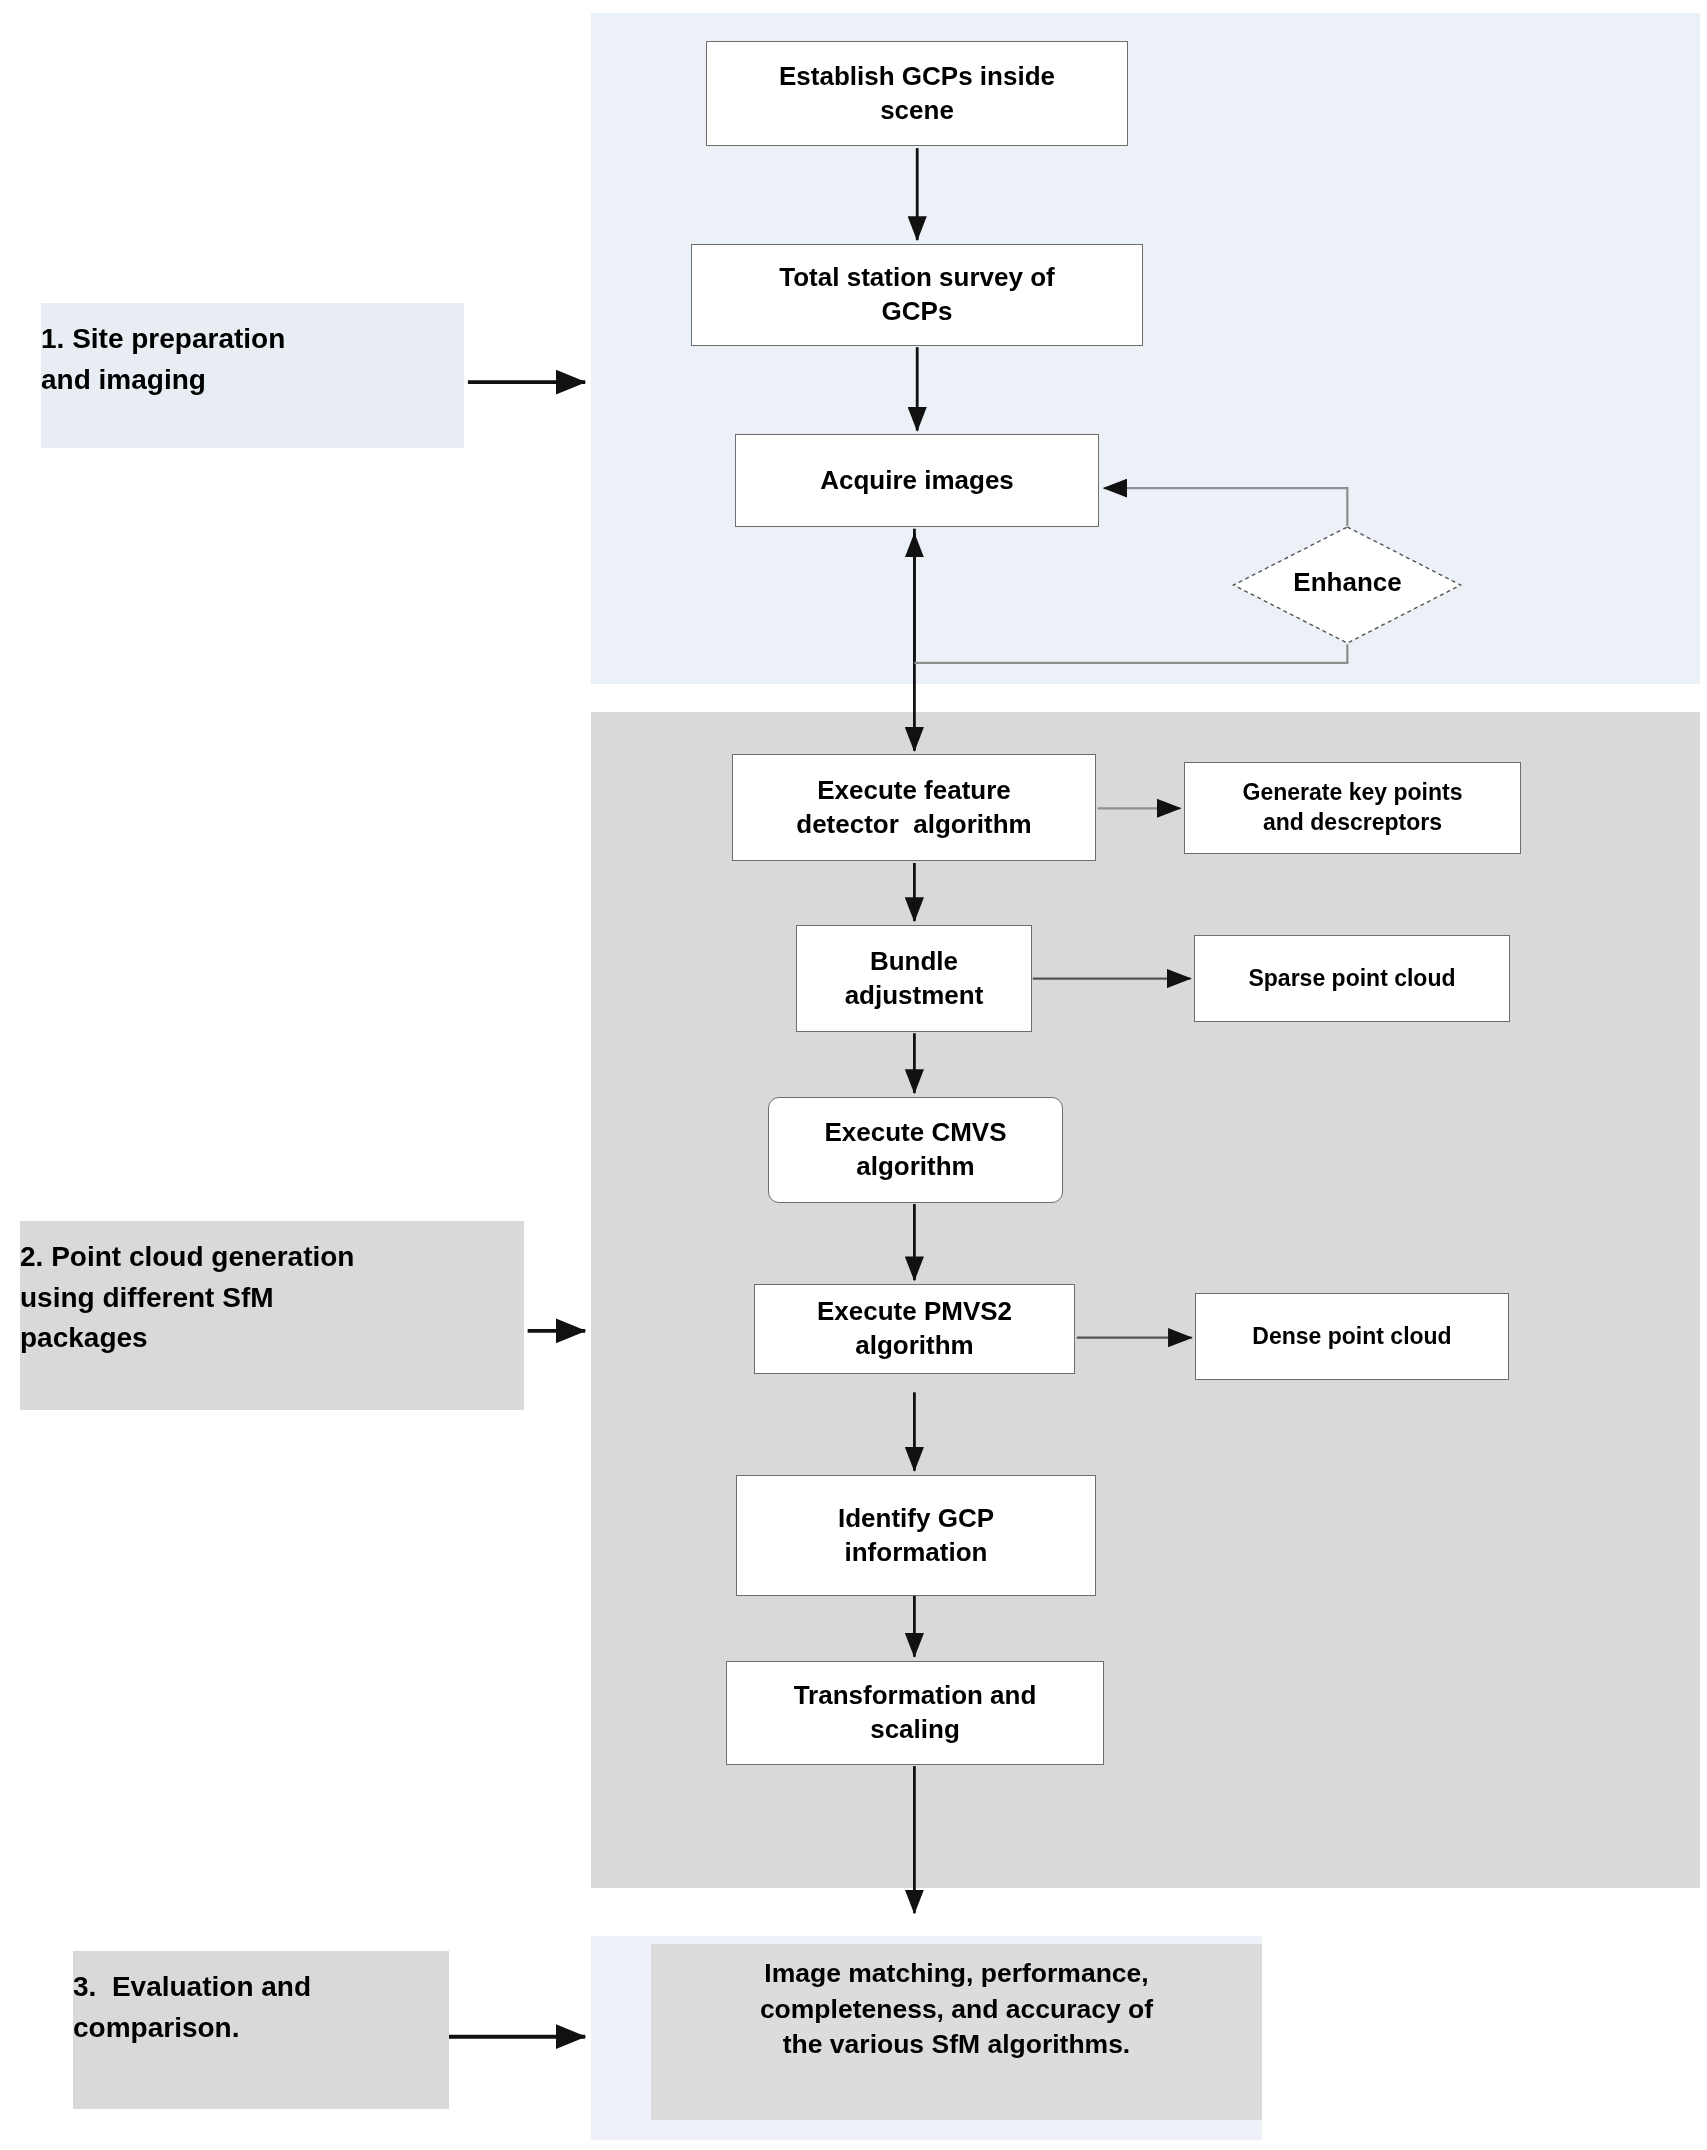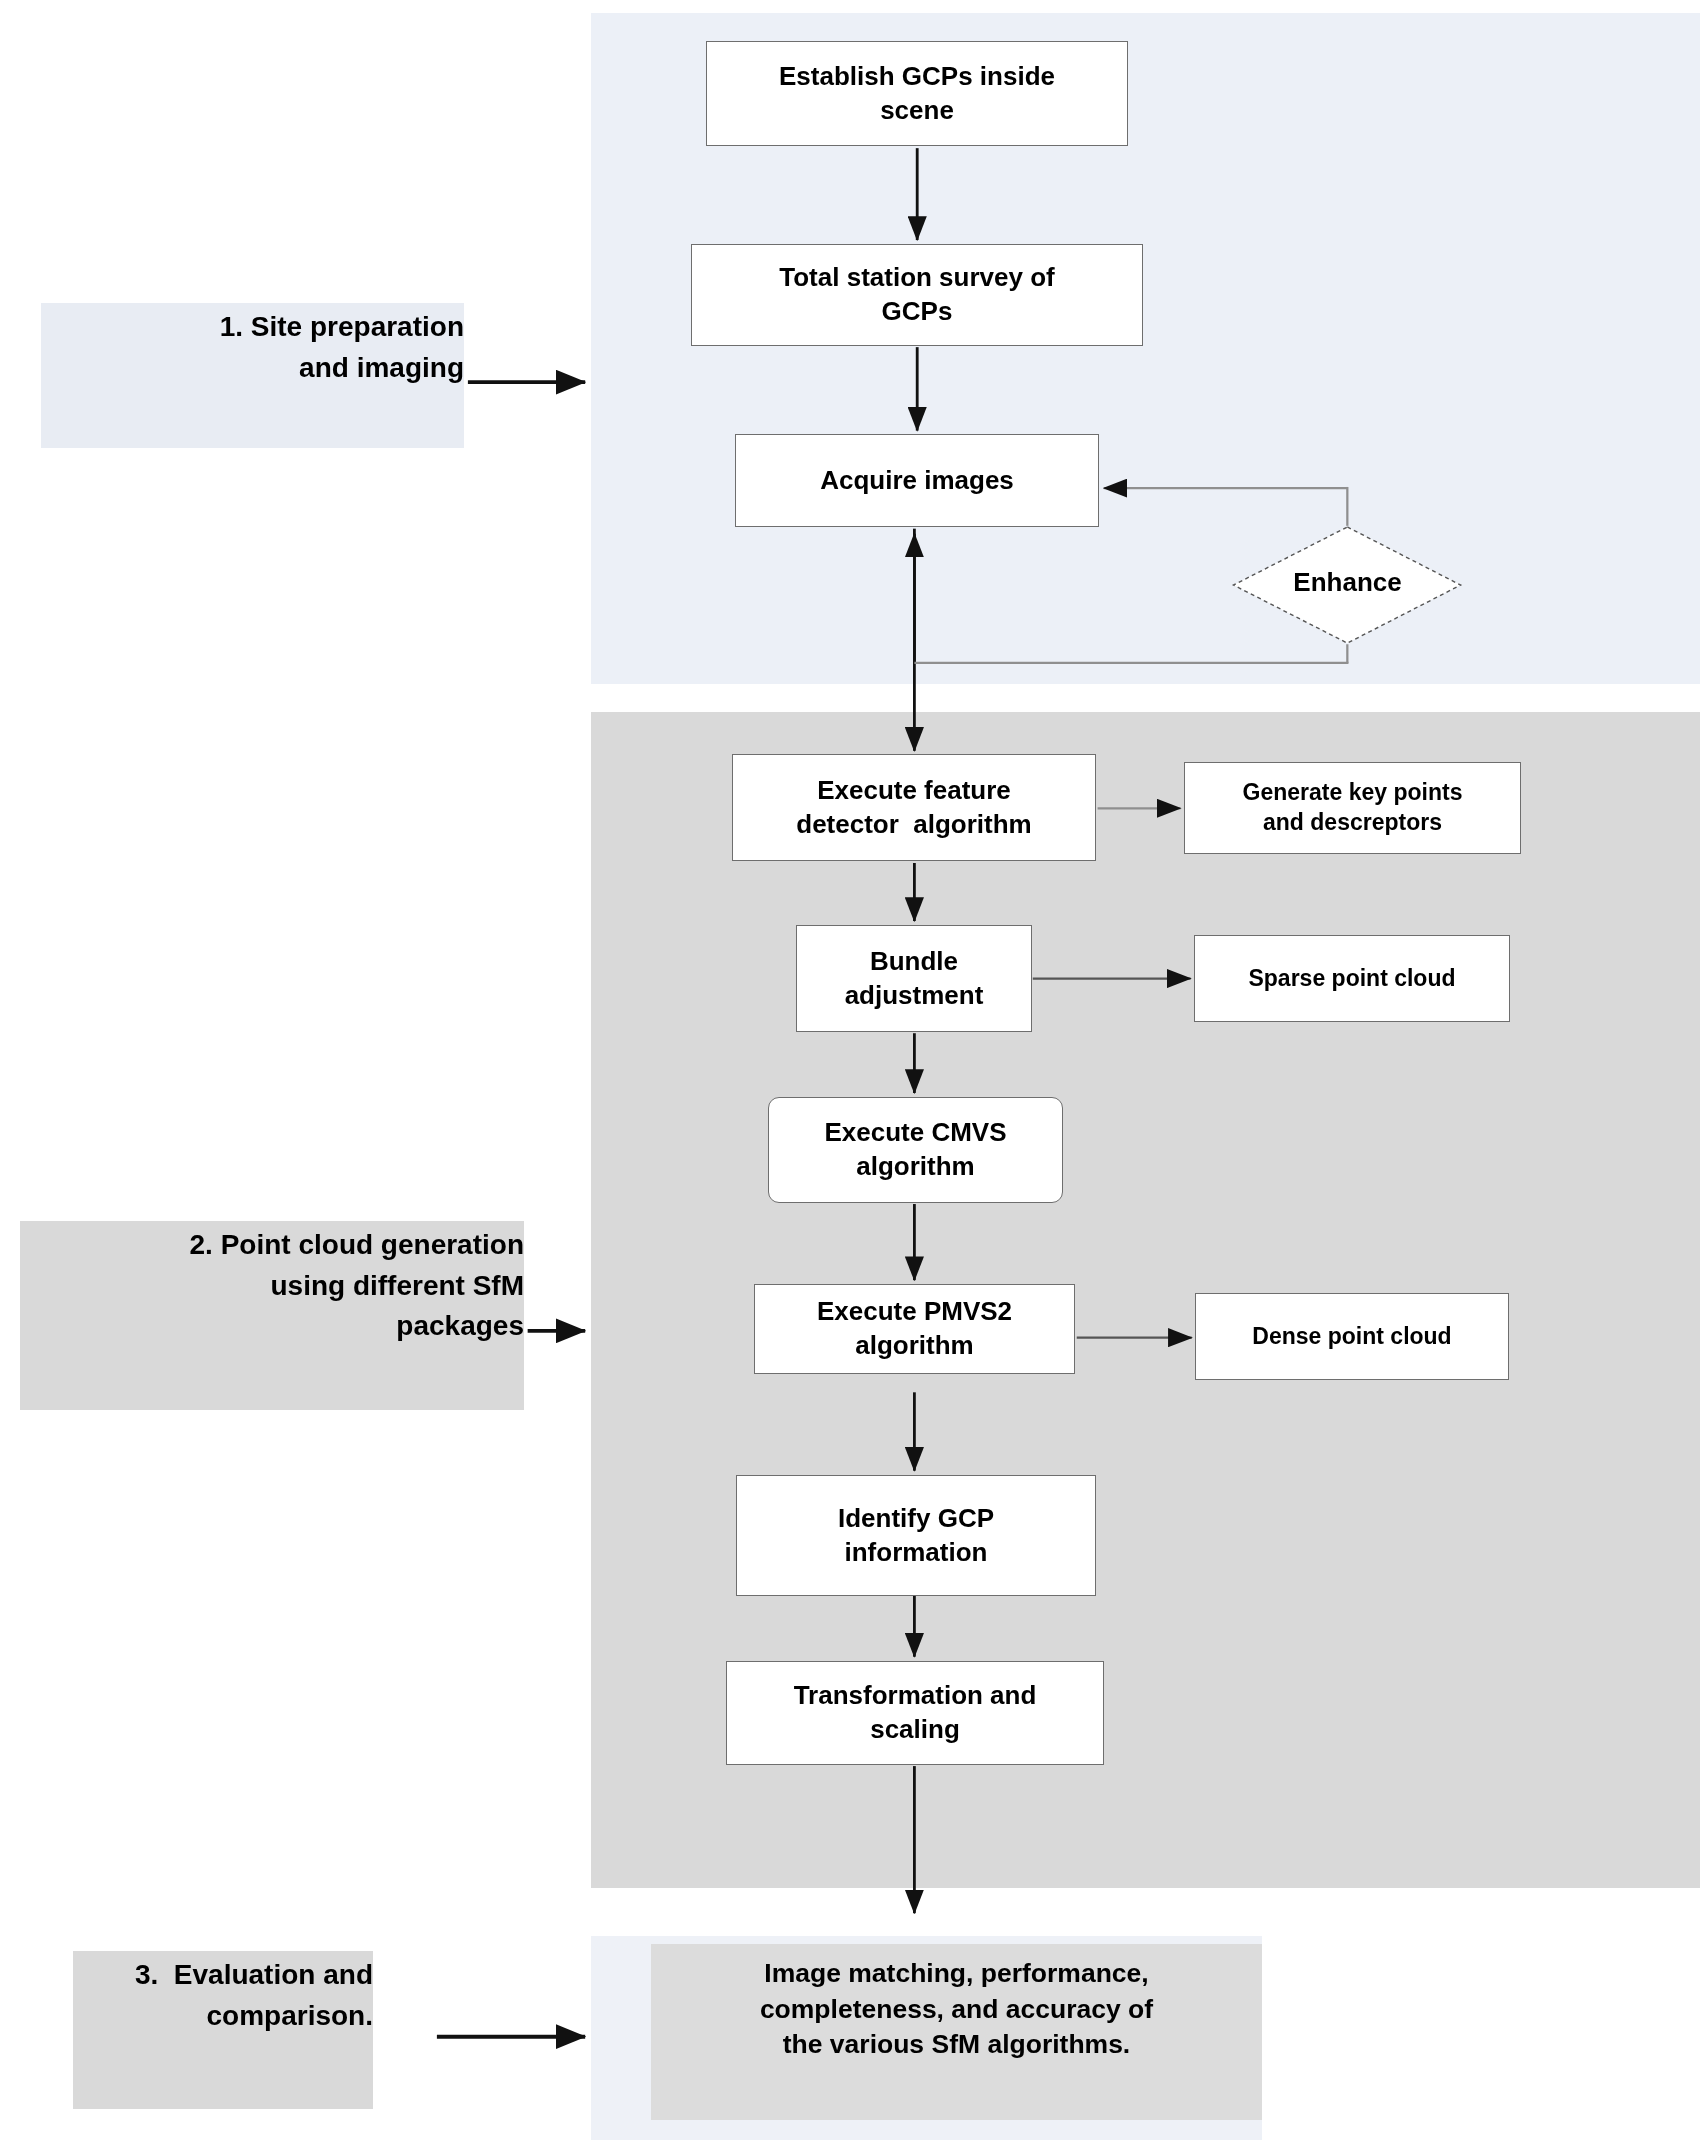--- a/index.html
+++ b/index.html
@@ -27,25 +27,25 @@
   #n-acquire   { left:735px; top:434px;  width:364px; height:93px; }
   #n-feature   { left:732px; top:754px; width:364px; height:107px; }
   #n-keypoints { left:1184px; top:762px; width:337px; height:92px; }
   #n-bundle    { left:796px; top:925px; width:236px; height:107px; }
   #n-sparse    { left:1194px; top:935px; width:316px; height:87px; }
   #n-cmvs      { left:768px; top:1097px; width:295px; height:106px;border-radius:11px; }
   #n-pmvs2     { left:754px; top:1284px; width:321px; height:90px; }
   #n-dense     { left:1195px; top:1293px; width:314px; height:87px; }
   #n-identify  { left:736px; top:1475px; width:360px; height:121px; }
   #n-transform { left:726px; top:1661px; width:378px; height:104px; }
-  .stage { position:absolute; z-index:3; box-sizing:border-box; text-align:right;
-           font-size:28px; line-height:1.45; padding-top:4px; }
+  .stage { position:absolute; z-index:3; box-sizing:border-box; text-align:left;
+           font-size:28px; line-height:1.45; padding-top:16px; }
   #stage-1 { left:41px;  top:303px;  width:423px; height:145px; background:#e8ecf3; }
   #stage-2 { left:20px;  top:1221px; width:504px; height:189px; background:#d9d9d9; }
-  #stage-3 { left:73px; top:1951px; width:300px; height:158px; background:#d9d9d9; }
+  #stage-3 { left:73px; top:1951px; width:376px; height:158px; background:#d9d9d9; }
   #enhance-label { position:absolute; z-index:3; left:1263px; top:567px; width:169px;
                    text-align:center; font-size:26px; }
 </style>
 </head>
 <body>
 
 <div id="canvas">
 
   <div class="panel" id="panel-site"></div>
   <div class="panel" id="panel-cloud"></div>

